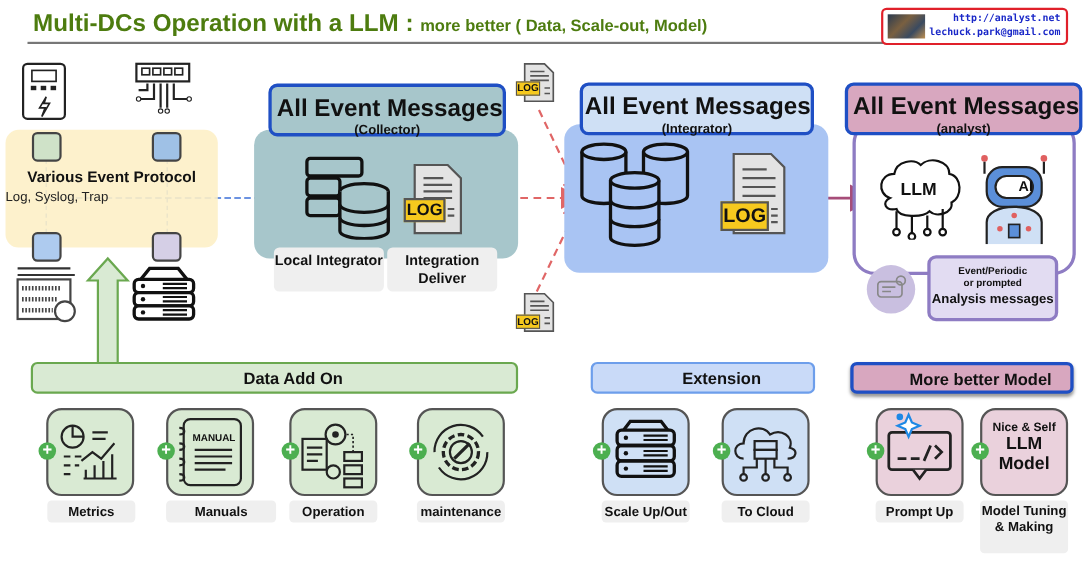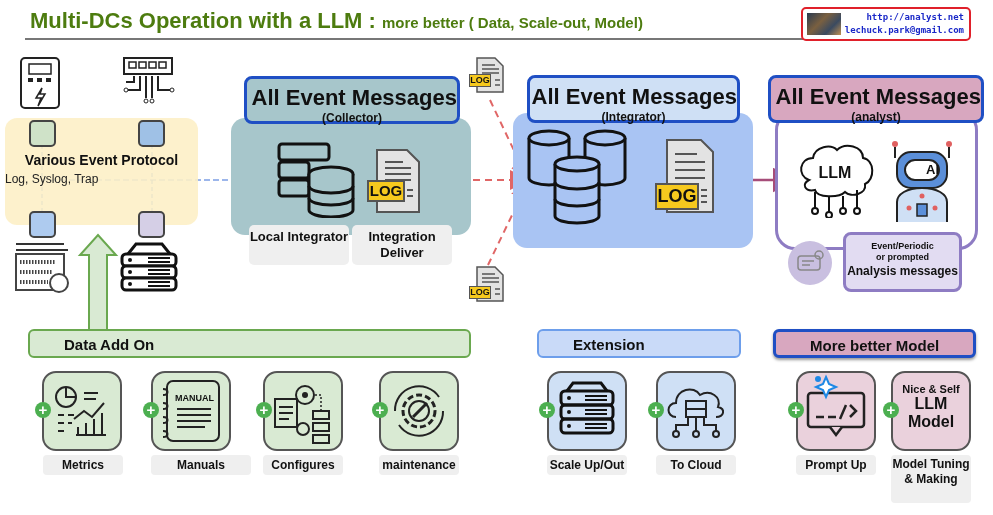--- a/index.html
+++ b/index.html
@@ -13,21 +13,21 @@
   .contact .t { position:absolute; right:5px; font-family:"DejaVu Sans Mono", monospace; font-size:9px; color:#1a28c8; font-weight:bold; }
   .proto-bg { left:5px; top:118px; width:193px; height:107px; background:#fdefc6; border-radius:12px; opacity:0.9; }
   .proto-title { left:5px; top:152px; width:193px; text-align:center; font-size:14px; font-weight:bold; }
   .proto-sub { left:5px; top:172px; width:199px; text-align:left; font-size:12px; line-height:15px; color:#222; }
   .node { width:27px; height:27px; border:2px solid #444; border-radius:5px; }
   .panel { border-radius:14px; }
   .hdr { border:3px solid #1f4fc4; border-radius:8px; text-align:center; font-weight:bold; }
   .hdr .l1 { font-size:22px;text-align:right; }
   .hdr .l2 { font-size:12px; }
   .lbl { background:#efefef; border-radius:5px; text-align:center; font-weight:bold; font-size:13px; line-height:16px; }
-  .bar { border-radius:6px; text-align:left; font-weight:bold; font-size:15px; line-height:27px;padding-left:34px; }
+  .bar { border-radius:6px; text-align:center; font-weight:bold; font-size:15px; line-height:27px;padding-left:34px; }
   .tile { width:80px; height:80px; border:2px solid #555; border-radius:14px; }
   .plus { width:16px; height:16px; border-radius:50%; background:#4caf50; color:#fff; font-weight:bold; font-size:15px; line-height:16px; text-align:center; }
   .tlabel { height:20px; background:#efefef; border-radius:4px; text-align:center; font-weight:bold; font-size:12px; line-height:20px; }
 </style>
 </head>
 <body>
 
 <div class="abs title">
   <span>Multi-DCs Operation with a LLM :</span>
   <span class="sub">more better ( Data, Scale-out, Model)</span>
@@ -249,21 +249,21 @@
       <rect x="10" y="26" width="22" height="28" fill="none" stroke="#222" stroke-width="2"></rect>
       <path d="M14 34 H28 M14 40 H28 M14 46 H24" stroke="#222" stroke-width="2"></path>
       <circle cx="38" cy="56" r="6" fill="none" stroke="#222" stroke-width="2"></circle>
       <rect x="48" y="38" width="16" height="8" fill="none" stroke="#222" stroke-width="2"></rect>
       <rect x="48" y="50" width="16" height="8" fill="none" stroke="#222" stroke-width="2"></rect>
       <rect x="48" y="62" width="16" height="8" fill="none" stroke="#222" stroke-width="2"></rect>
       <path d="M50 22 H56 V38" fill="none" stroke="#222" stroke-width="1.5" stroke-dasharray="2,2"></path>
     </svg>
 </div>
 <div class="abs plus" style="left:256px;top:402px">+</div>
-<div class="abs tlabel" style="left:263px;top:455px;width:80px">Configures</div>
+<div class="abs tlabel" style="left:263px;top:455px;width:80px">Operation</div>
 
 <div class="abs tile" style="left:379px;top:371px;background:#d9ead3">
   <svg width="76" height="76">
       <circle cx="38" cy="38" r="16" fill="none" stroke="#222" stroke-width="3" stroke-dasharray="6,3"></circle>
       <circle cx="38" cy="38" r="10" fill="none" stroke="#222" stroke-width="2"></circle>
       <path d="M32 44 L46 30" stroke="#222" stroke-width="3"></path>
       <path d="M14 38 A24 24 0 0 1 58 24 M62 38 A24 24 0 0 1 18 52" fill="none" stroke="#222" stroke-width="2"></path>
     </svg>
 </div>
 <div class="abs plus" style="left:372px;top:402px">+</div>

